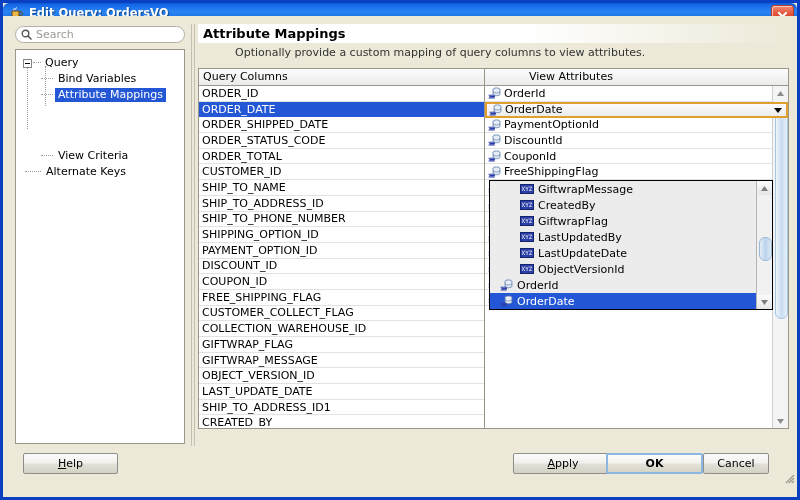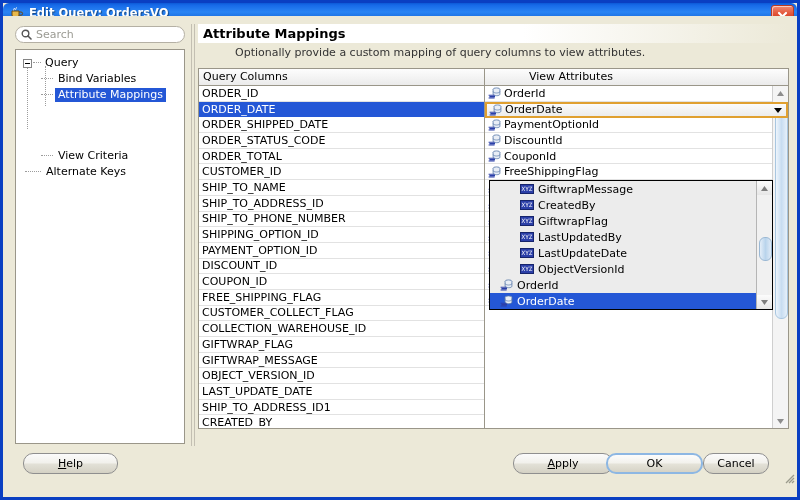--- a/index.html
+++ b/index.html
@@ -210,21 +210,21 @@
     border:1px solid #a8c6e0;
   }
   
   .btnbar{
     position:absolute;left:0;top:437px;width:794px;height:32px;
   }
   .btn{
     position:absolute;top:0;height:21px;
     box-sizing:border-box;
     border:1px solid #8f8f8f;
-    border-radius:10px;
+    border-radius:2px;
     background:linear-gradient(to bottom,#fbfbfb 0%,#f2f1ec 45%,#e2e0d6 55%,#d4d1c4 100%);
     font-size:11px;color:#000;
     display:flex;align-items:center;justify-content:center;
     cursor:pointer;
   }
   .btn.default{
     border:2px solid #8db7e3;
     background:linear-gradient(to bottom,#fcfcfc 0%,#f3f2ed 45%,#e4e2d8 55%,#d6d3c6 100%);
   }
   .mn{text-decoration:underline;}
@@ -679,21 +679,21 @@
       </div>
     </div>
 
     <div class="btnbar">
       <div class="btn" style="left:20px;width:95px;">
         <span><span class="mn">H</span>elp</span>
       </div>
       <div class="btn" style="left:510px;width:100px;">
         <span><span class="mn">A</span>pply</span>
       </div>
-      <div class="btn default" style="left:603px;width:97px;">
+      <div class="btn default" style="left:603px;width:97px;font-weight:bold;">
         <span>OK</span>
       </div>
       <div class="btn" style="left:700px;width:66px;">
         <span>Cancel</span>
       </div>
       <div class="grip">
         <svg width="12" height="12" viewBox="0 0 12 12">
           <path d="M11 3 L3 11 M11 6 L6 11 M11 9 L9 11" stroke="#9a9a8c" stroke-width="1.3"></path>
         </svg>
       </div>

